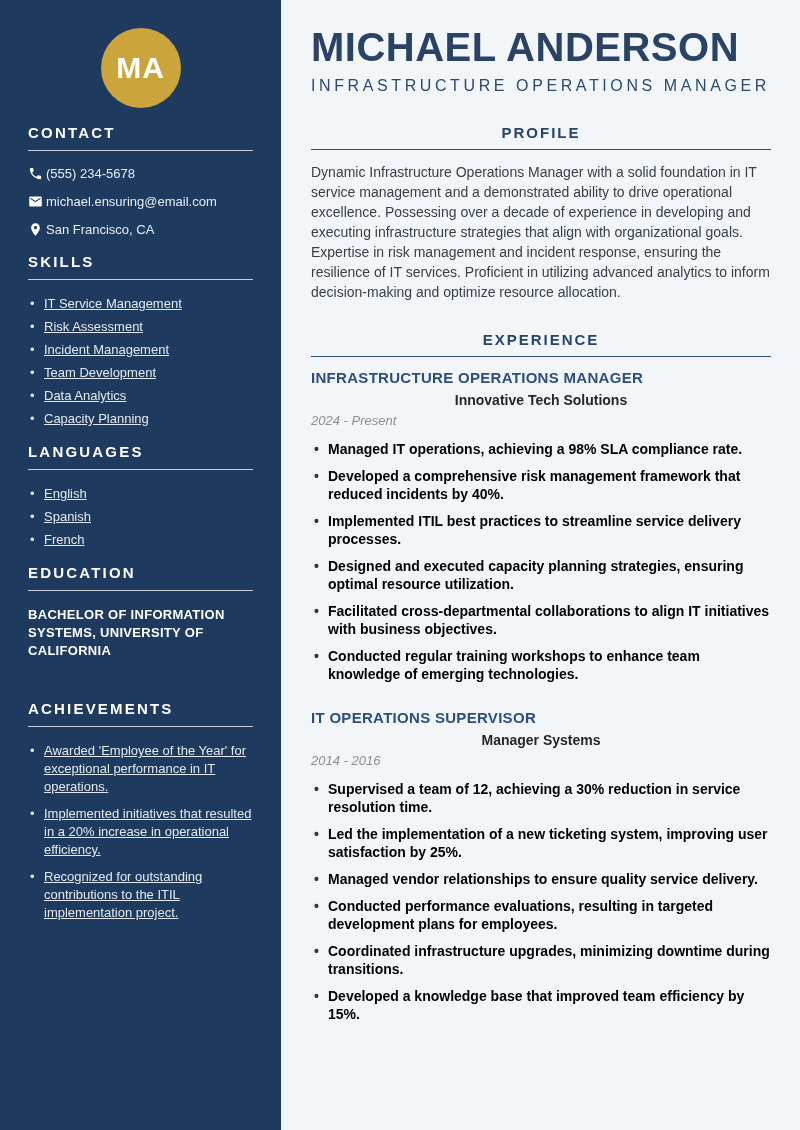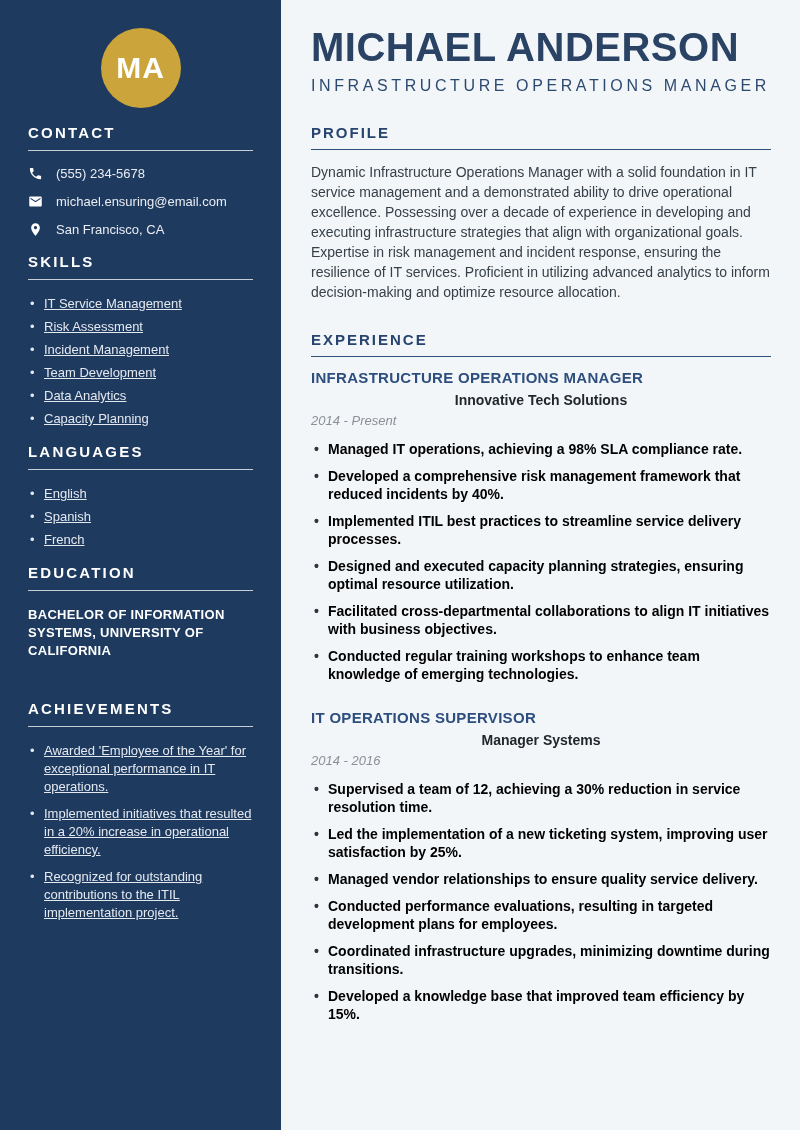--- a/index.html
+++ b/index.html
@@ -20,21 +20,21 @@
   }
   .avatar span { font-size: 30px; font-weight: bold; color: #ffffff; letter-spacing: 1px; }
   .sb-section { margin-top: 16px; }
   .sb-section.first { }
   .sb-section.achv { margin-top: 40px; }
   .sb-heading {
     font-size: 15px; font-weight: bold; letter-spacing: 2.2px; color: #ffffff;
     padding-bottom: 9px; border-bottom: 1px solid rgba(255,255,255,0.75);
     margin-bottom: 15px;
   }
-  .contact-row { display: flex; align-items: center; gap: 13px; margin-bottom: 13px; }
+  .contact-row { display: flex; align-items: center; gap: 3px; margin-bottom: 13px; }
   .contact-row:last-child { margin-bottom: 0; }
   .cicon { width: 15px; height: 15px; flex-shrink: 0; display: inline-flex; }
   .cicon svg { width: 15px; height: 15px; fill: #ffffff; }
   .contact-text { font-size: 13px; color: #e9edf3; }
   .sb-list { list-style: none; }
   .sb-list li {
     font-size: 13px; line-height: 17px; color: #e4e9f0;
     padding-left: 16px; position: relative; margin-bottom: 6px; text-decoration: underline;
   }
   .sb-list li::before { content: "•"; position: absolute; left: 2px; color: #e4e9f0; }
@@ -45,21 +45,21 @@
   .main { flex: 1; padding: 26px 29px 20px 30px; background: #f3f6f9; }
   .name {
     font-size: 40px; font-weight: bold; color: #2a4365; letter-spacing: 0.5px; line-height: 1.05;
   }
   .job-subtitle {
     margin-top: 9px; font-size: 16px; color: #2c4a70; letter-spacing: 3.6px; font-weight: 500;
   }
   .m-section { margin-top: 29px; }
   .m-heading {
     font-size: 15px; font-weight: bold; letter-spacing: 2px; color: #27446e;
-    padding-bottom: 8px; border-bottom: 1.5px solid #2e5076;
+    padding-bottom: 8px; border-bottom: 1.5px solid #2e5076; text-align: center;
   }
   .profile-text { margin-top: 12px; font-size: 14px; line-height: 20px; color: #374048; }
   .job { margin-top: 12px; }
   .job + .job { margin-top: 26px; }
   .job-title { font-size: 15px; font-weight: bold; color: #2d4e7e; letter-spacing: 0.3px; }
   .job-company { margin-top: 6px; font-size: 14px; font-weight: bold; color: #22272c; text-align: center; }
   .job-dates { margin-top: 5px; font-size: 13px; font-style: italic; color: #8b9096; }
   .bullets { list-style: none; margin-top: 12px; }
   .bullets li {
     font-size: 14px; line-height: 18px; color: #000000;
@@ -156,21 +156,21 @@
       <p class="profile-text">Dynamic Infrastructure Operations Manager with a solid foundation in IT service management and a demonstrated ability to drive operational excellence. Possessing over a decade of experience in developing and executing infrastructure strategies that align with organizational goals. Expertise in risk management and incident response, ensuring the resilience of IT services. Proficient in utilizing advanced analytics to inform decision-making and optimize resource allocation.</p>
     </section>
 
     <section class="m-section">
       <h2 class="m-heading">EXPERIENCE</h2>
       <div>
 
           <article class="job">
             <h3 class="job-title">INFRASTRUCTURE OPERATIONS MANAGER</h3>
             <div class="job-company">Innovative Tech Solutions</div>
-            <div class="job-dates">2014 - Present</div>
+            <div class="job-dates">2024 - Present</div>
             <ul class="bullets">
 
             <li>Managed IT operations, achieving a 98% SLA compliance rate.</li>
               <li>Developed a comprehensive risk management framework that reduced incidents by 40%.</li>
               <li>Implemented ITIL best practices to streamline service delivery processes.</li>
               <li>Designed and executed capacity planning strategies, ensuring optimal resource utilization.</li>
               <li>Facilitated cross-departmental collaborations to align IT initiatives with business objectives.</li>
               <li>Conducted regular training workshops to enhance team knowledge of emerging technologies.</li>
             </ul>
           </article>

